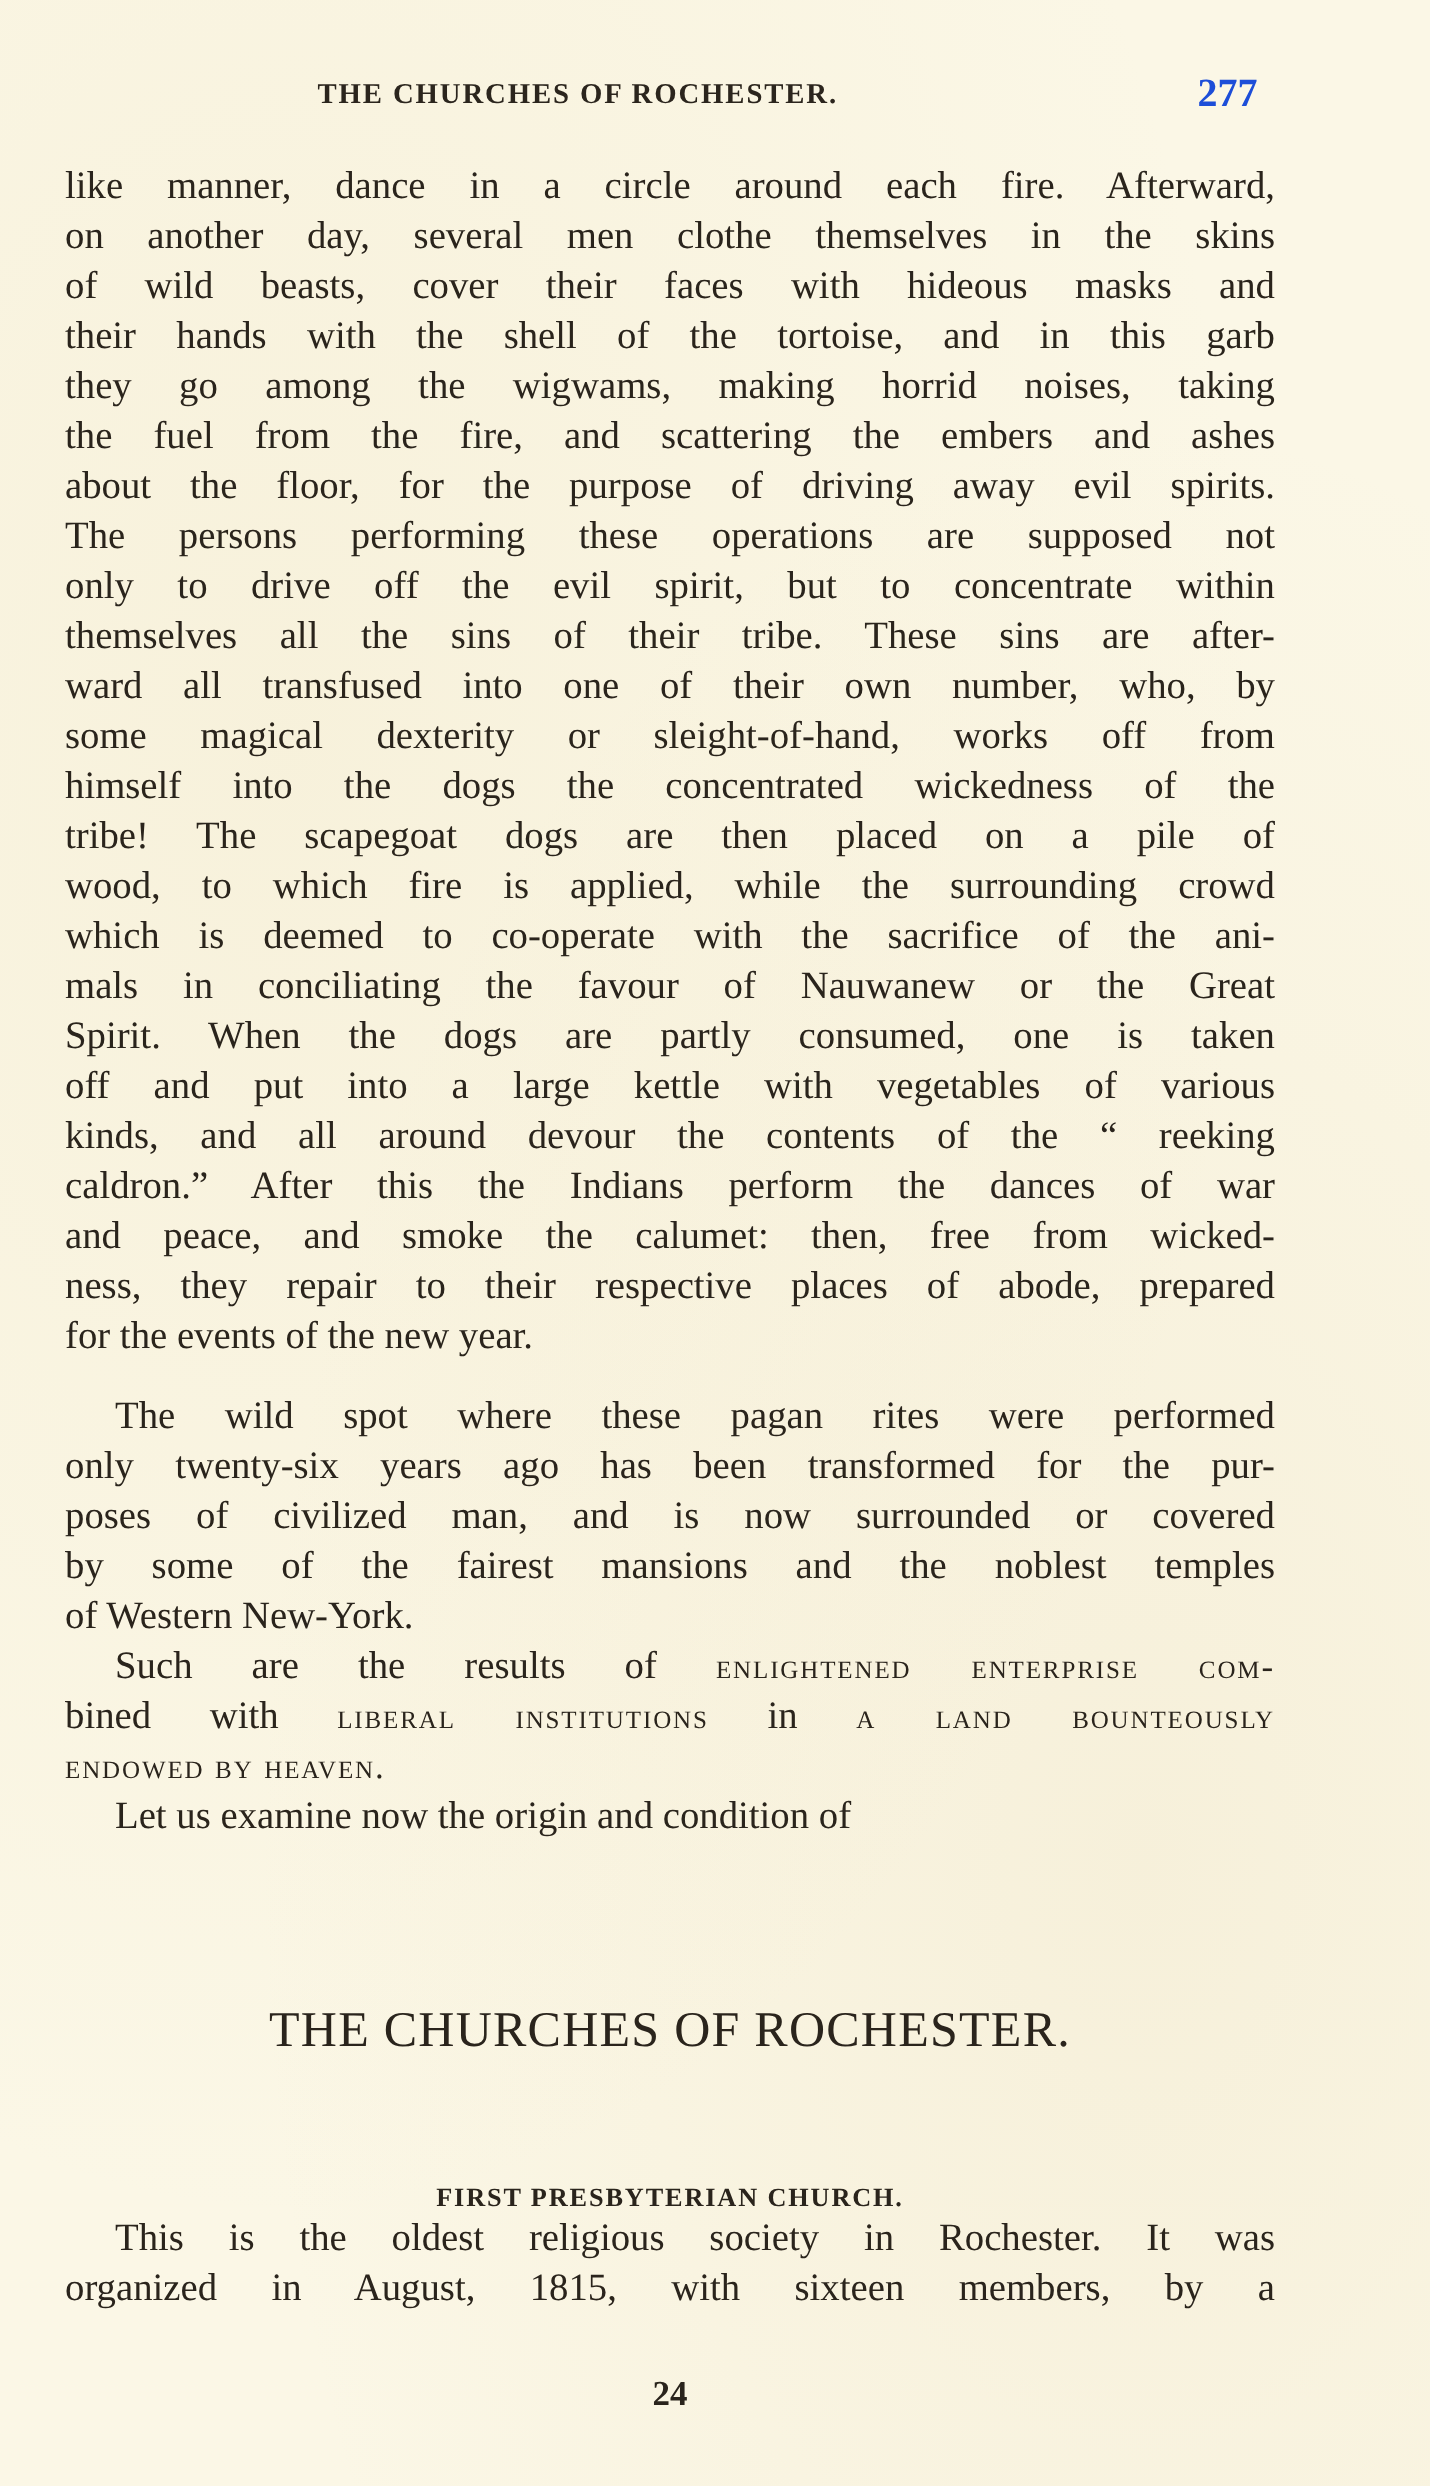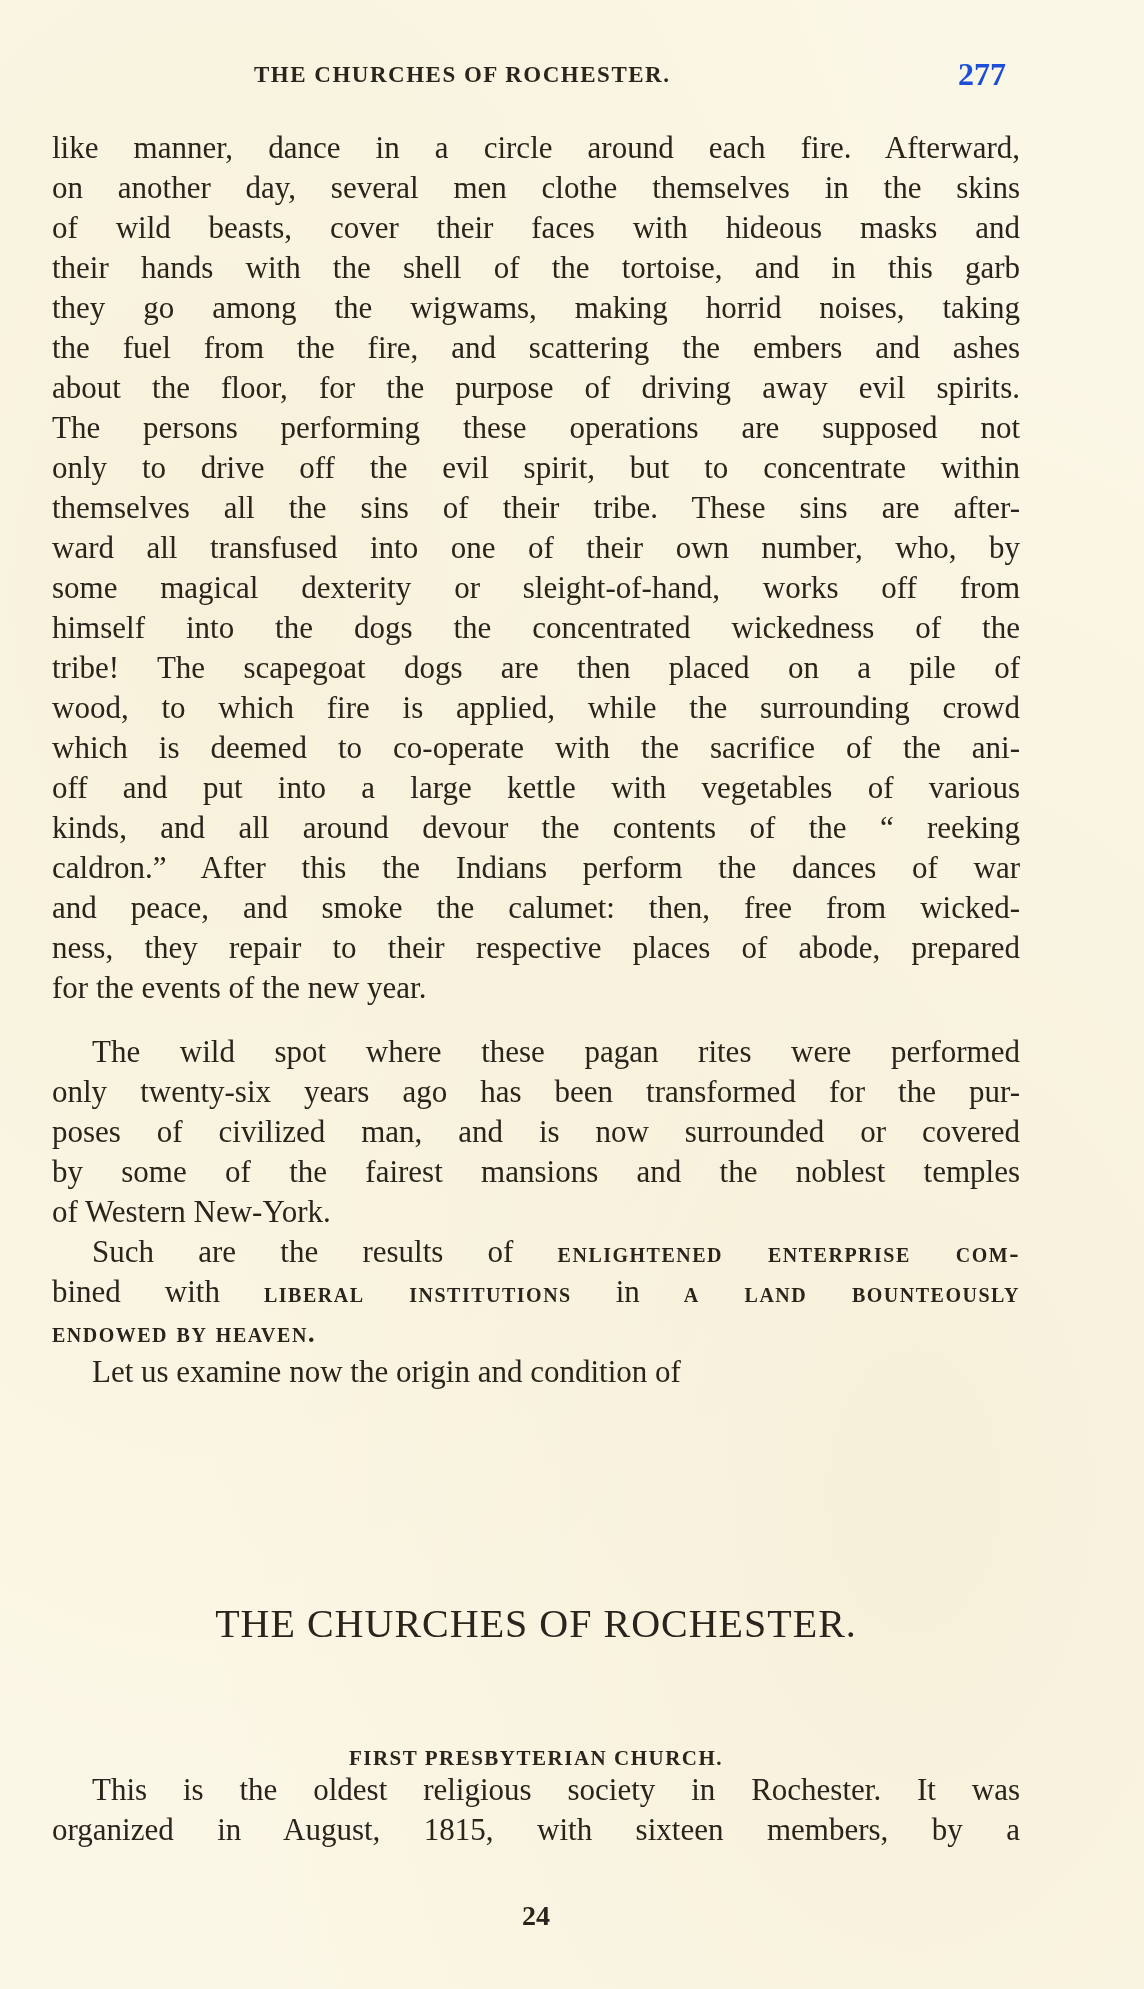--- a/index.html
+++ b/index.html
@@ -67,21 +67,21 @@
     .line.last {
       text-align-last: left;
     }
     .line.indent {
       padding-left: 40px;
       width: 928px;
     }
     .para-gap { height: 24px; }
     .sc {
       font-variant: small-caps;
-      font-weight: bold;
+      font-weight: normal;
       letter-spacing: 1.5px;
       font-size: 28px;
       margin-top: 32px;
     }
     .section-title {
       position: absolute;
       left: 0;
       top: 1600px;
       width: 968px;
       text-align: center;
@@ -137,20 +137,22 @@
       <span class="line">about the floor, for the purpose of driving away evil spirits.</span>
       <span class="line">The persons performing these operations are supposed not</span>
       <span class="line">only to drive off the evil spirit, but to concentrate within</span>
       <span class="line">themselves all the sins of their tribe.  These sins are after-</span>
       <span class="line">ward all transfused into one of their own number, who, by</span>
       <span class="line">some magical dexterity or sleight-of-hand, works off from</span>
       <span class="line">himself into the dogs the concentrated wickedness of the</span>
       <span class="line">tribe!  The scapegoat dogs are then placed on a pile of</span>
       <span class="line">wood, to which fire is applied, while the surrounding crowd</span>
       <span class="line">which is deemed to co-operate with the sacrifice of the ani-</span>
+      <span class="line">mals in conciliating the favour of Nauwanew or the Great</span>
+      <span class="line">Spirit.  When the dogs are partly consumed, one is taken</span>
       <span class="line">off and put into a large kettle with vegetables of various</span>
       <span class="line">kinds, and all around devour the contents of the “ reeking</span>
       <span class="line">caldron.”  After this the Indians perform the dances of war</span>
       <span class="line">and peace, and smoke the calumet: then, free from wicked-</span>
       <span class="line">ness, they repair to their respective places of abode, prepared</span>
       <span class="line last">for the events of the new year.</span>
     </div>
 
     <div class="para-gap"></div>
 

